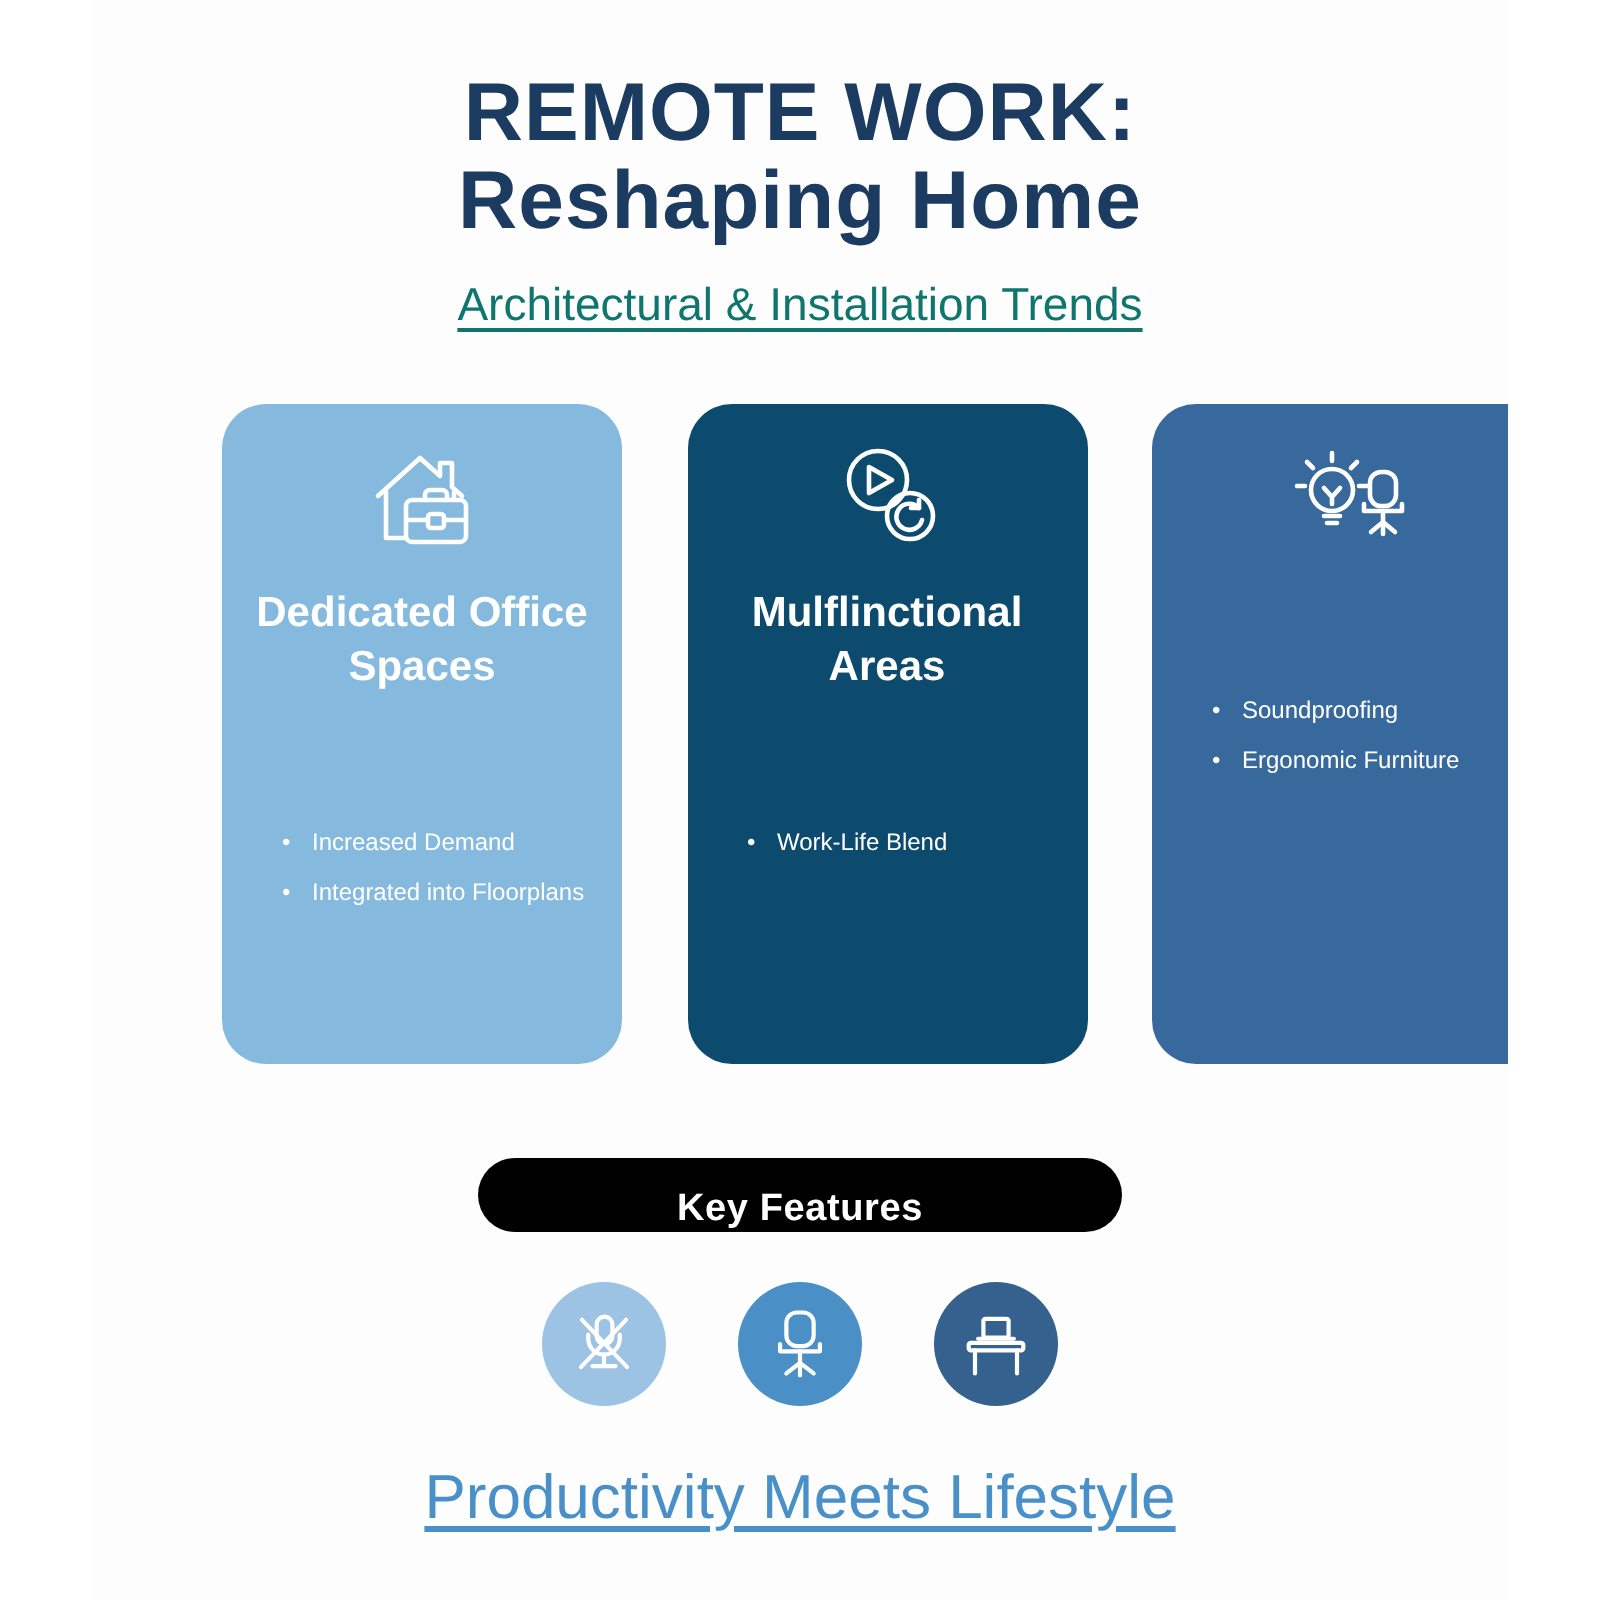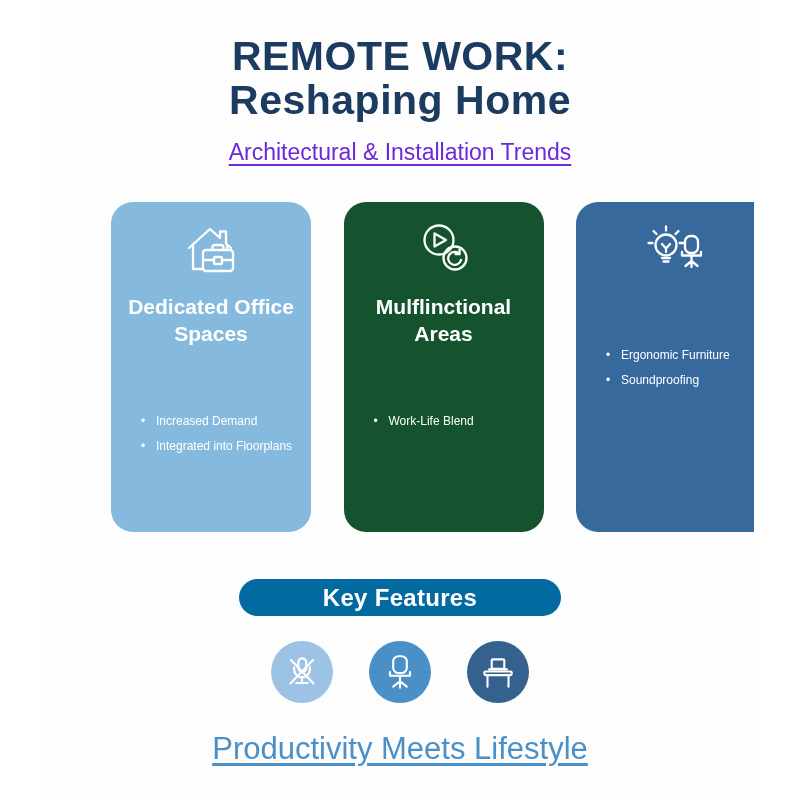--- a/index.html
+++ b/index.html
@@ -25,21 +25,21 @@
     font-weight: 800;
     letter-spacing: 0.5px;
     line-height: 1.08;
     color: #1c3b60;
   }
   .subtitle-link {
     display: inline-block;
     margin-top: 16px;
     font-size: 23px;
     font-weight: 500;
-    color: #6d28d9;
+    color: #0f766e;
     text-decoration: underline;
     text-underline-offset: 4px;
     cursor: pointer;
   }
 
   
   .cards-row {
     position: absolute;
     top: 202px; left: 65px;
     width: 665px; height: 330px;
@@ -51,21 +51,21 @@
     width: 200px; height: 330px;
     border-radius: 22px;
     display: flex;
     flex-direction: column;
     align-items: center;
     box-sizing: border-box;
     padding-top: 12px;
     color: #ffffff;
   }
   .card-1 { background: #85bade; }
-  .card-2 { background: #14532d; }
+  .card-2 { background: #0c4a6e; }
   .card-3 { background: #38699c; }
 
   .card-icon { height: 66px; margin-top: 2px; display: flex; align-items: center; justify-content: center; }
   .card-icon svg { display: block; }
 
   .card-title {
     margin-top: 12px;
     font-size: 21px;
     font-weight: 700;
     text-align: center;
@@ -91,27 +91,27 @@
     left: 0; top: 0;
   }
 
   
   .pill {
     position: absolute;
     top: 579px; left: 50%;
     transform: translateX(-50%);
     width: 322px; height: 37px;
     border-radius: 19px;
-    background: #0369a1;
+    background: #000000;
     color: #ffffff;
-    font-size: 24px;
+    font-size: 19px;
     font-weight: 700;
     letter-spacing: 0.3px;
     display: flex;
-    align-items: center;
+    align-items: flex-end;
     justify-content: center;
   }
 
   
   .circles-row {
     position: absolute;
     top: 641px; left: 50%;
     transform: translateX(-50%);
     display: flex;
     gap: 36px;
@@ -211,22 +211,22 @@
           <circle cx="23" cy="26" r="10.5"></circle>
           <path d="M19 25 l4 4.5 M27 25 l-4 4.5 M23 29.5 V33"></path>
           <path d="M19 39 h8 M20.5 42.5 h5"></path>
           <path d="M23 11.5 V7.5 M13.5 15 L10.5 12 M32.5 15 L35.5 12 M9.5 24 H5.5 M36.5 24 H40.5"></path>
           <rect x="42" y="17" width="13" height="17" rx="5.5"></rect>
           <path d="M39 36.5 H58 M39 36.5 V33 M58 36.5 V33"></path>
           <path d="M48.5 36.5 V42 M48.5 42 L42.5 47 M48.5 42 L54.5 47 M48.5 42 V48"></path>
         </svg>
       </div>
       <ul class="card-bullets">
+        <li>Soundproofing</li>
         <li>Ergonomic Furniture</li>
-        <li>Soundproofing</li>
       </ul>
     </div>
 
   </div>
 
   <div class="pill">
     <span>Key Features</span>
   </div>
 
   <div class="circles-row">

